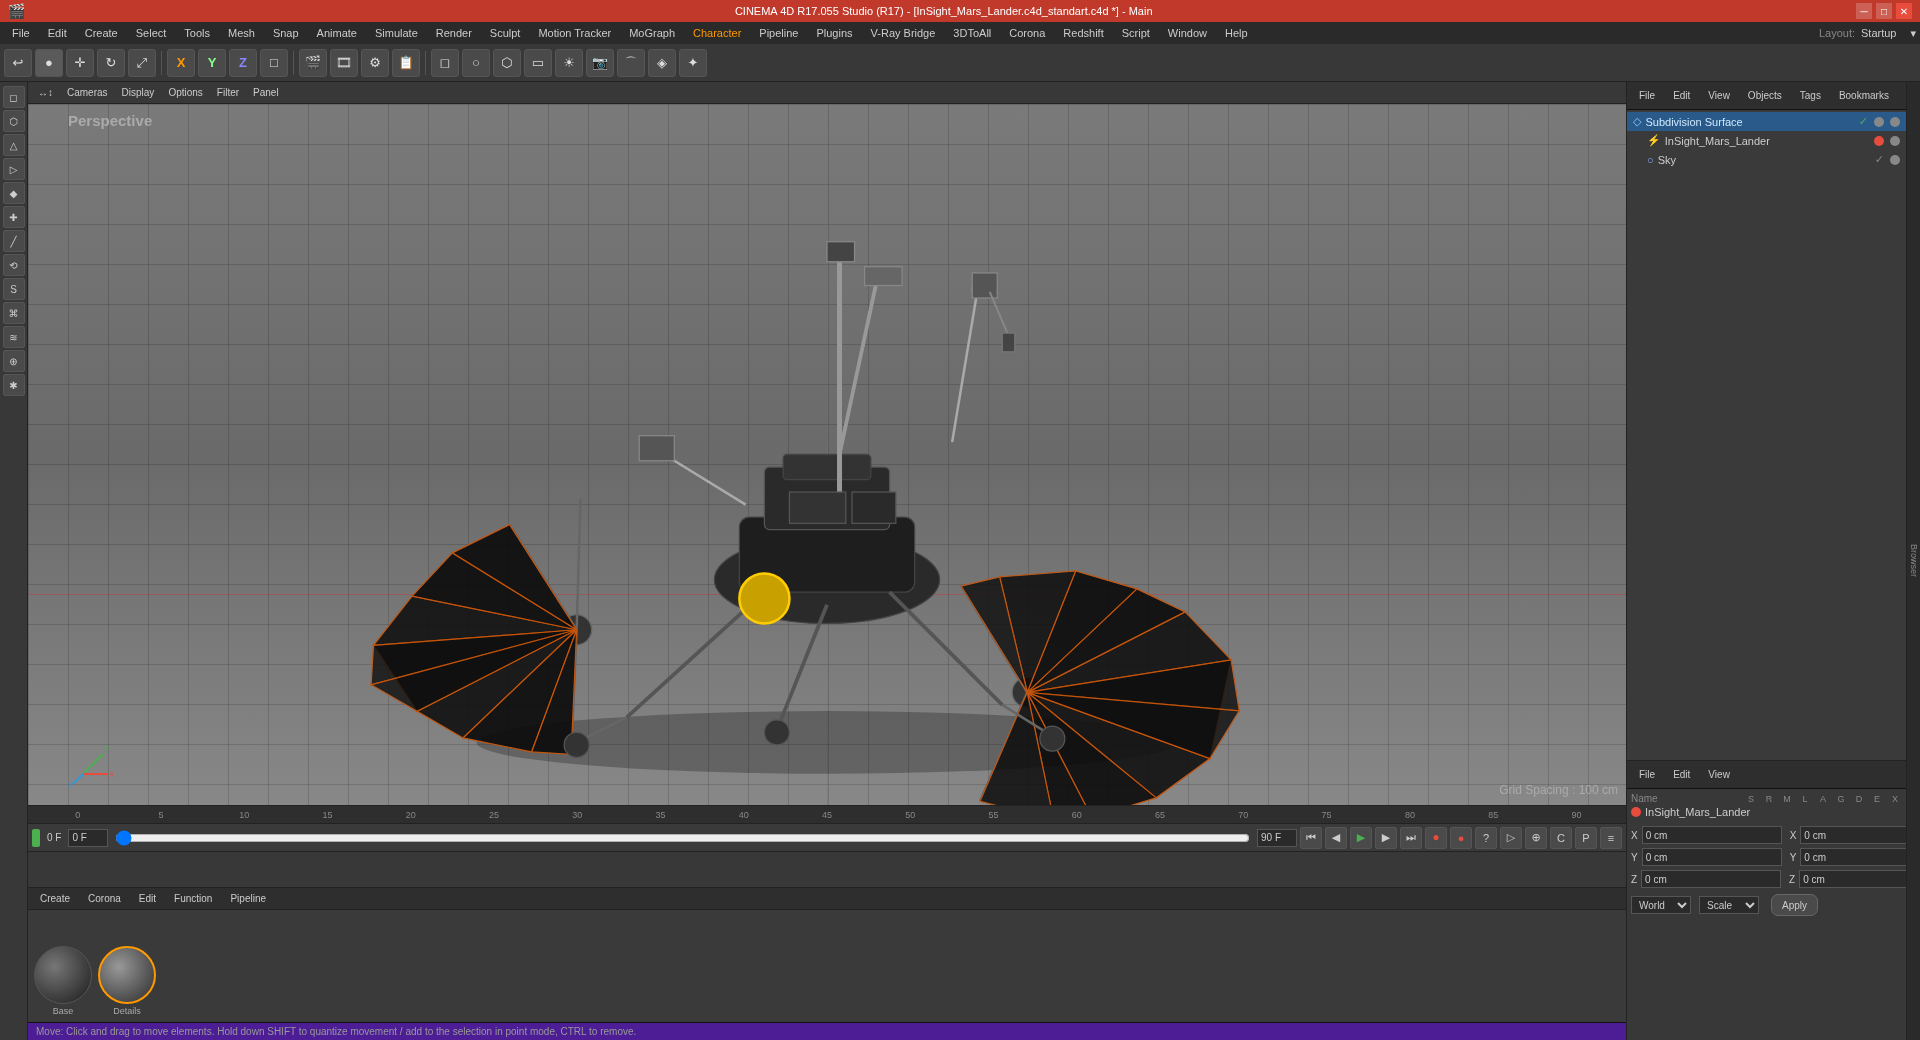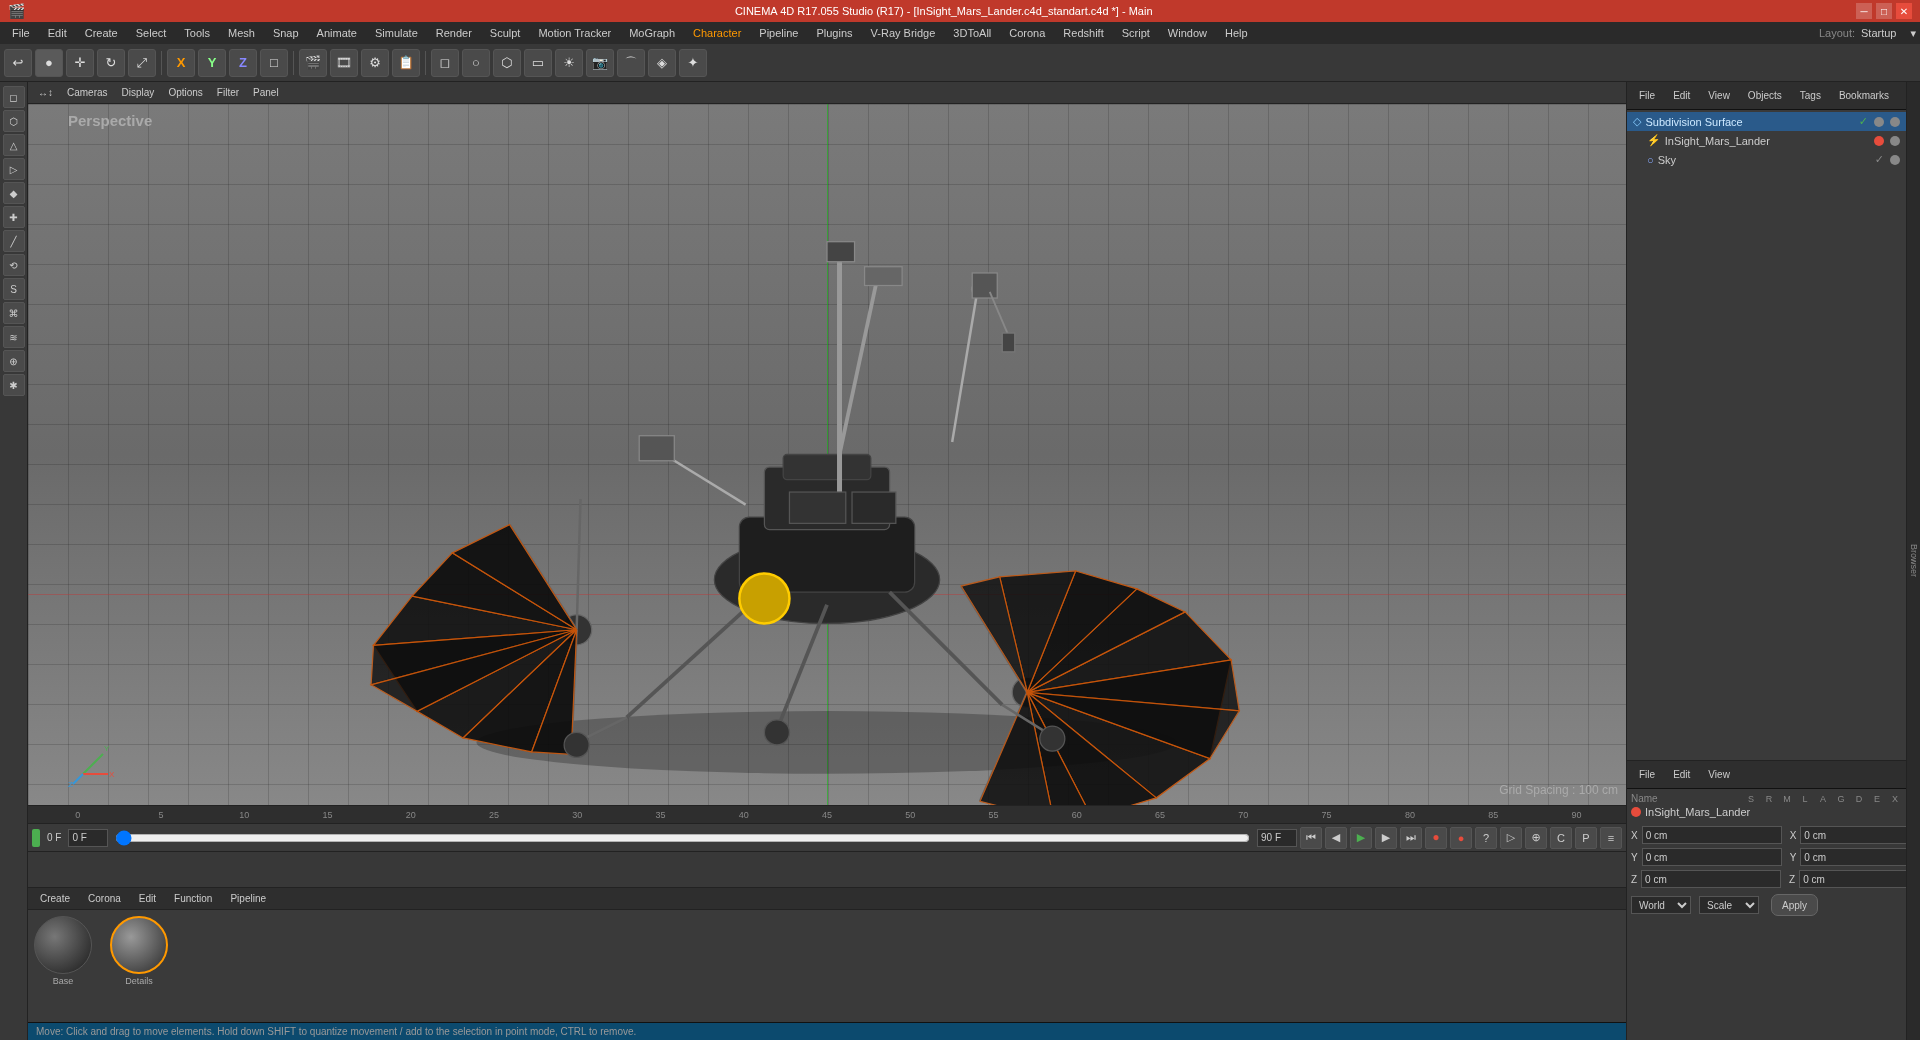--- a/index.html
+++ b/index.html
@@ -86,33 +86,33 @@
 
     
     #material-editor {
       height: 135px; background: #3a3a3a; border-top: 1px solid #222; display: flex; flex-direction: column;
     }
     #material-toolbar {
       height: 22px; background: #2e2e2e; display: flex; align-items: center; padding: 0 4px; gap: 2px; font-size: 10px; border-bottom: 1px solid #222;
     }
     .mat-btn { padding: 1px 8px; cursor: pointer; color: #ccc; }
     #material-content {
-      flex: 1; display: flex; align-items: flex-start; padding: 6px; gap: 18px;
+      flex: 1; display: flex; align-items: flex-end; padding: 6px; gap: 6px;
     }
     .material-ball {
       width: 58px; height: 58px; border-radius: 50%; background: radial-gradient(circle at 35% 35%, #888, #222); border: 1px solid #555; cursor: pointer; flex-shrink: 0;
     }
     .material-ball-dark {
       background: radial-gradient(circle at 35% 35%, #555, #111);
     }
     .material-label { font-size: 9px; text-align: center; color: #aaa; margin-top: 2px; }
     .mat-slot { display: flex; flex-direction: column; align-items: center; }
     .mat-slot.active .material-ball { border: 2px solid #f90; }
     #status-bar {
-      height: 18px; background: #0c4a6e; display: flex; align-items: center; padding: 0 8px; font-size: 10px; color: #999; border-top: 1px solid #111;
+      height: 18px; background: #4c1d95; display: flex; align-items: center; padding: 0 8px; font-size: 10px; color: #999; border-top: 1px solid #111;
     }
 
     
     #right-panel {
       width: 280px; background: #383838; border-left: 1px solid #222; display: flex; flex-direction: column;
     }
     #right-panel-top {
       flex: 1; display: flex; flex-direction: column;
     }
     #objects-toolbar {

